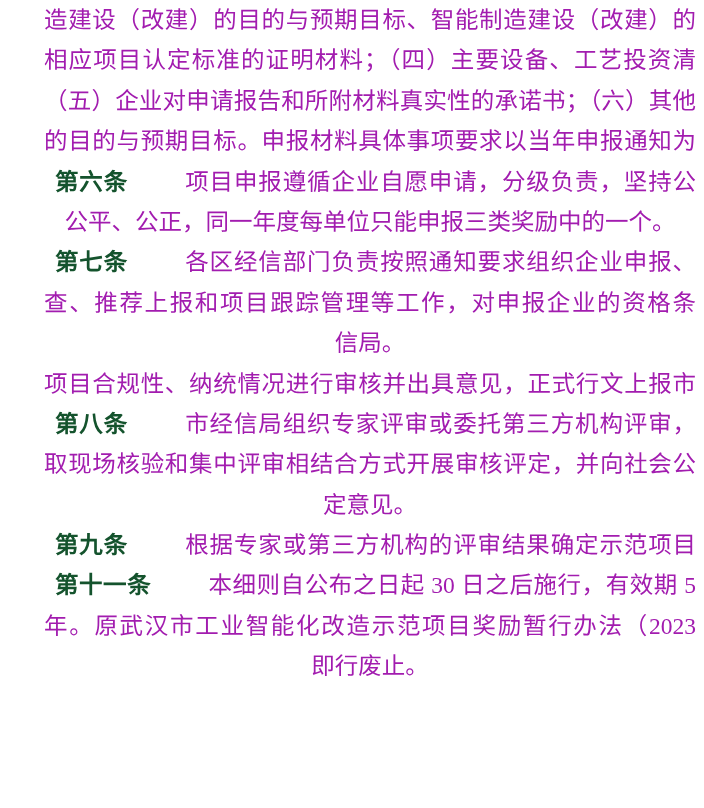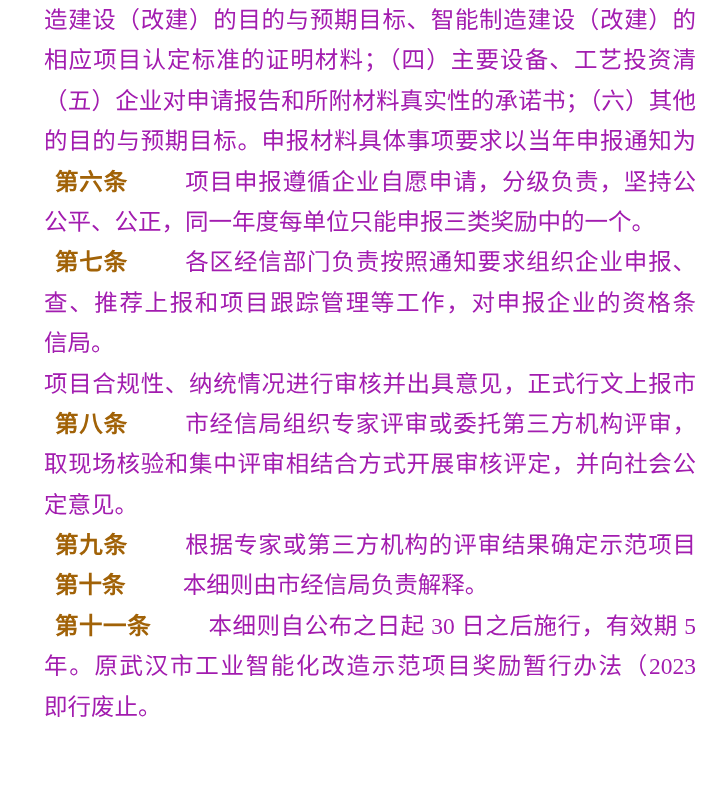--- a/index.html
+++ b/index.html
@@ -15,42 +15,42 @@
     color: #262626;
     font-family: "Liberation Serif", "DejaVu Serif", serif;
     padding: 0 8px;
     overflow: hidden;
   }
   .ln {
     height: 40.4px;
     line-height: 40.4px;
     font-size: 23.5px;
     overflow: hidden;
-    text-align: left;
+    text-align: center;
     white-space: normal;
   }
   
   .j {
     text-align: justify;
   }
   .j::after {
     content: "";
     display: inline-block;
     width: 100%;
     height: 0;
   }
   
   .ind {
     text-indent: 2em;
   }
   
   .term {
     font-family: Liberation Sans, sans-serif;
     font-weight: 700;
-    color: #a16207;
+    color: #14532d;
     margin-right: 0.9em;
   }
   .body-text {
     color: #a21caf;
     margin-left: 36px;
   }
 </style>
 </head>
 <body>
 
@@ -79,21 +79,20 @@
 
   <div class="ln j ind"><span class="term">第八条</span><span class="body-text">市经信局组织专家评审或委托第三方机构评审，采</span></div>
 
   <div class="ln j"><span class="body-text">取现场核验和集中评审相结合方式开展审核评定，并向社会公示</span></div>
 
   <div class="ln"><span class="body-text">定意见。</span></div>
 
   <div class="ln j ind"><span class="term">第九条</span><span class="body-text">根据专家或第三方机构的评审结果确定示范项目</span></div>
 
 
-  <div class="ln ind"><span class="term">第十条</span><span class="body-text">本细则由市经信局负责解释。</span></div>
 
   <div class="ln j ind"><span class="term">第十一条</span><span class="body-text">本细则自公布之日起 30 日之后施行，有效期 5</span></div>
 
   <div class="ln j"><span class="body-text">年。原武汉市工业智能化改造示范项目奖励暂行办法（2023 年）</span></div>
 
   <div class="ln"><span class="body-text">即行废止。</span></div>
 
 </div>
 
 </body></html>

